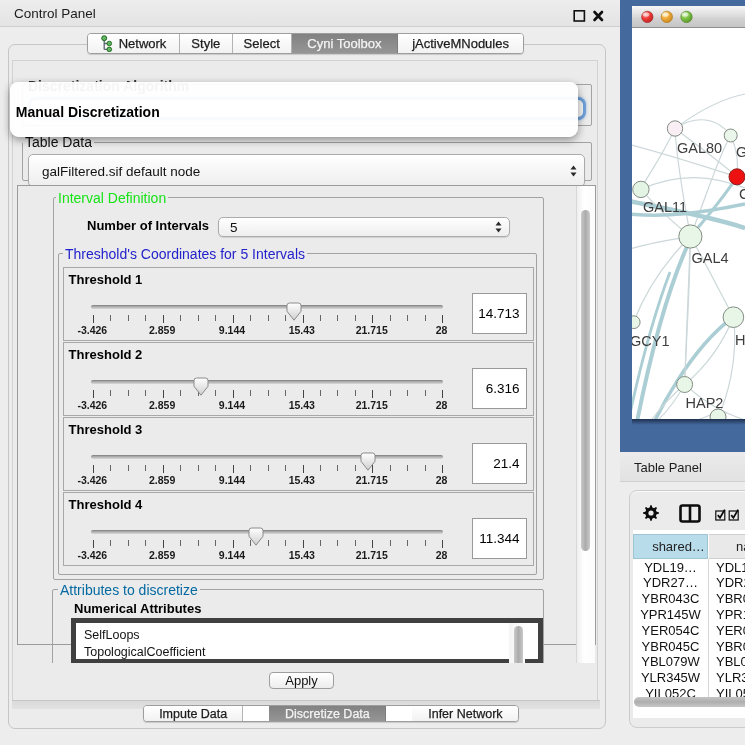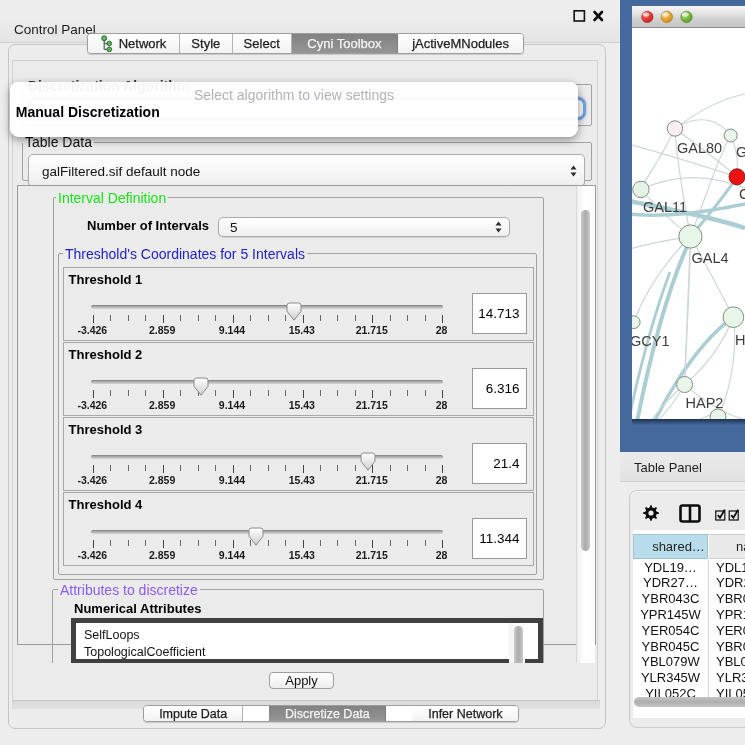--- a/index.html
+++ b/index.html
@@ -2,21 +2,21 @@
 <html><head>
 <meta charset="utf-8">
 <style>
 * { margin:0; padding:0; box-sizing:border-box; }
 html,body { width:745px; height:745px; overflow:hidden; }
 body { font-family:"Liberation Sans", sans-serif; background:#ededed; position:relative; }
 .abs { position:absolute; }
 #stage { position:absolute; left:0; top:0; width:745px; height:745px; background:#ededed; overflow:hidden; }
 
 
-#titlebar { left:0; top:16px; width:620px; height:27px; background:linear-gradient(#ededed,#e4e4e4); border-bottom:1px solid #cfcfcf; }
+#titlebar { left:0; top:0; width:620px; height:27px; background:linear-gradient(#ededed,#e4e4e4); border-bottom:1px solid #cfcfcf; }
 #titlebar .t { position:absolute; left:14px; top:6px; font-size:13.5px; color:#1d1d1d; }
 
 
 .seg { position:absolute; display:flex; height:21px; border:1px solid #9d9d9d; border-radius:4px; background:#fff; box-shadow:0 1px 1px rgba(0,0,0,0.15); overflow:hidden; }
 .seg .tb { -webkit-text-stroke:0.25px currentColor; font-size:13px; color:#1c1c1c; display:flex; align-items:center; justify-content:center; border-right:1px solid #b3b3b3; background:linear-gradient(#ffffff,#f2f2f2); white-space:nowrap; }
 .seg .tb:last-child { border-right:none; }
 .seg .tb.sel { background:linear-gradient(#828282,#959595); color:#f4f4f4; border-right-color:#7d7d7d; }
 
 .seg2 { height:17px; }
 .seg2 .tb { font-size:12.5px; }
@@ -105,21 +105,20 @@
   <div class="grplab" style="left:23px; top:134px; color:#111;">Table Data</div>
   <div class="combo" style="left:28px; top:154px; width:557px; height:33px;">
     <span class="ctext">galFiltered.sif default node</span>
     <svg class="arrows" width="7" height="12" viewBox="0 0 7 12">
       <path d="M3.5 0.5 L6.5 4.5 H0.5 Z" fill="#2a2a2a"></path>
         <path d="M3.5 11.5 L6.5 7.5 H0.5 Z" fill="#2a2a2a"></path>
     </svg>
   </div>
 
   <div class="abs" id="popup">
-    <div class="p0">Select algorithm to view settings</div>
     <div class="p1">Manual Discretization</div>
   </div>
 
   <div class="abs" id="scrollpane">
     <div style="position:absolute; left:0; top:0; width:558px; height:477px; overflow:hidden;">
 
       <div class="grp" style="left:34.5px; top:11px; width:491px; height:383px;"></div>
       <div class="grplab" style="left:38px; top:4px; color:#17e317;">Interval Definition</div>
 
       <div style="position:absolute; left:69px; top:32px; font-size:13px; font-weight:bold; color:#000;">Number of Intervals</div>
@@ -221,21 +220,21 @@
               <stop offset="0" stop-color="#ffffff"></stop>
               <stop offset="1" stop-color="#cfcfcf"></stop>
             </linearGradient>
         </svg>
         <div class="vbox">
             <span>11.344</span>
           </div>
       </div>
 
       <div class="grp" style="left:34px; top:403px; width:491.5px; height:280px;"></div>
-      <div class="grplab" style="left:40px; top:396px; color:#8b5cf6;">Attributes to discretize</div>
+      <div class="grplab" style="left:40px; top:396px; color:#0369a1;">Attributes to discretize</div>
       <div style="position:absolute; left:37px; top:414.5px; font-size:13px; font-weight:bold; color:#000;padding-left:19px;">Numerical Attributes</div>
       <div style="position:absolute; left:52.5px; top:432px; width:472.5px; height:46px; background:#fff; border:5px solid #404040;">
         <div style="position:absolute; left:8.5px; top:5px;  font-size:12.5px; color:#111;">SelfLoops</div>
         <div style="position:absolute; left:8.5px; top:22px; font-size:12.5px; color:#111;">TopologicalCoefficient</div>
         <div style="position:absolute; left:9px;  top:39px; font-size:12.5px; color:#111;">BetweennessCentrality</div>
         <div style="position:absolute; right:13px; top:0; width:16px; height:45px; background:linear-gradient(90deg,#f4f4f4,#ffffff);"></div>
         <div style="position:absolute; right:15.5px; top:3px; width:9px; height:42px; background:linear-gradient(90deg,#c9c9c9,#ababab 50%,#c9c9c9); border-radius:5px 5px 0 0;"></div>
       </div>
 
     </div>

